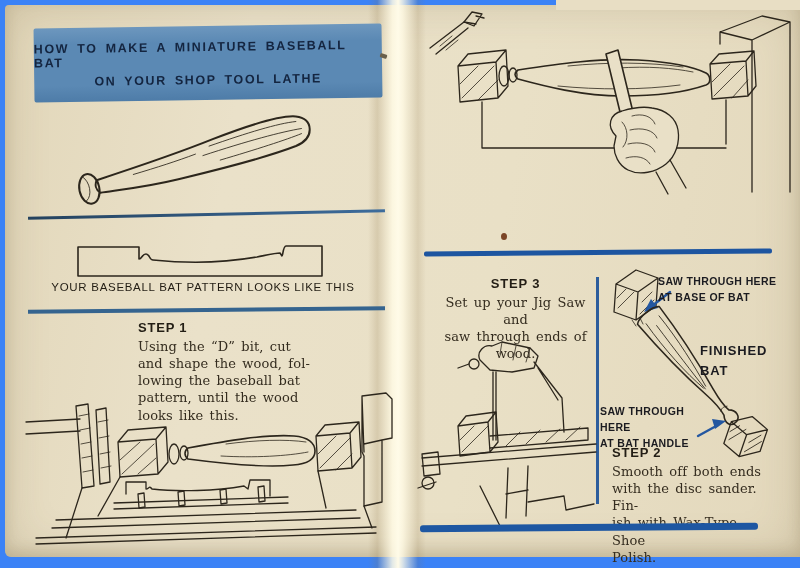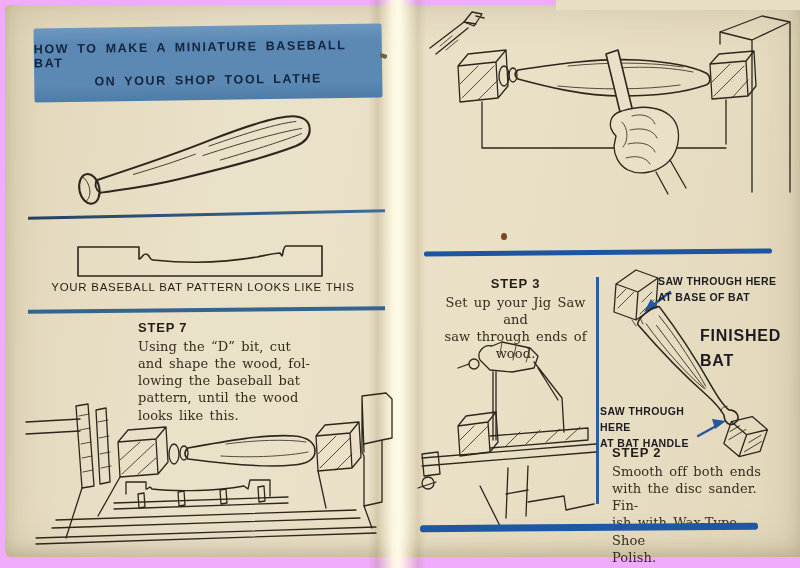--- a/index.html
+++ b/index.html
@@ -1,17 +1,17 @@
 <!DOCTYPE html>
 <html><head>
 <meta charset="utf-8">
 <style>
   html,body { margin:0; padding:0; background:#141009; }
   #scan { position:relative; width:800px; height:568px; overflow:hidden;
-          background:#f0abfc; font-family:"Liberation Sans",sans-serif; }
+          background:#3b82f6; font-family:"Liberation Sans",sans-serif; }
 
   .paper { position:absolute; left:5px; top:5px; width:795px; height:552px;
            background:linear-gradient(100deg,#e2d7ba 0%, #eae1c9 28%, #e9e0c6 60%, #e3d8bc 100%);
            border-radius:4px 0 0 6px;
            box-shadow: inset 0 0 46px rgba(110,88,48,.20), inset 0 -6px 14px rgba(95,75,40,.18); }
   .paper-top-right { position:absolute; left:556px; top:0; width:244px; height:10px; background:#e8dec4; }
   .gutter { position:absolute; left:368px; top:0; width:58px; height:568px;
             background:linear-gradient(90deg, rgba(140,115,70,0) 0%, rgba(140,115,70,.20) 16%,
               rgba(255,250,228,.85) 42%, #fffbe8 52%, rgba(255,250,228,.8) 60%,
               rgba(140,115,70,.16) 86%, rgba(140,115,70,0) 100%); }
@@ -32,21 +32,21 @@
   .pattern-caption { position:absolute; left:38px; top:281px; width:330px; text-align:center;
     font-weight:normal; font-size:11.5px; letter-spacing:0.7px; color:#221d14; }
 
   .step { position:absolute; }
   .step-title { font-weight:bold; font-size:13px; letter-spacing:0.8px; color:#231e15; margin-bottom:3px; }
   .step-body { font-family:"DejaVu Serif",serif; font-size:13px; line-height:1.32;
                white-space:pre-line; color:#342c1f; letter-spacing:0.1px; word-spacing:2px; }
 
   .caps-label { position:absolute; font-weight:bold; font-size:10.5px; line-height:1.5;
                 letter-spacing:0.4px; color:#1b1b20; white-space:pre-line; text-align:left; }
-  #label-finished { font-size:16px; line-height:1.55; letter-spacing:0.8px; }
+  #label-finished { font-size:13px; line-height:1.55; letter-spacing:0.8px;margin-top:17px; }
 
   .draw { position:absolute; }
   .draw svg { display:block; width:100%; height:100%; overflow:visible; }
   .draw path, .draw line, .draw ellipse, .draw polygon, .draw circle, .draw polyline {
     stroke:#2c261c; fill:none; stroke-width:1.3; stroke-linecap:round; stroke-linejoin:round; }
   .draw .bold { stroke-width:2; }
   .draw .mid  { stroke-width:1.6; }
   .draw .thin { stroke-width:0.8; }
   .draw .fill-paper { fill:#e9e0c7; }
   .draw .arrow-line { stroke:#2457a0; stroke-width:2.4; }
@@ -89,21 +89,21 @@
     <svg viewBox="0 0 250 42">
       <path class="mid" d="M3,40 L3,11 L64,11 L64,23 C67,23 67,18 71,18 C75,18 74,24 78,24 C108,27 148,27 182,21 C192,19 200,17 205,17 L207,20 C208,20 208,10 211,10 L247,10 L247,40 Z"></path>
     </svg>
   </div>
 
   <div class="pattern-caption">YOUR BASEBALL BAT PATTERN LOOKS LIKE THIS</div>
 
   <div class="rule" id="rule-l2"></div>
 
   <div class="step" style="left:138px; top:320px; width:178px;">
-    <div class="step-title">STEP 7</div>
+    <div class="step-title">STEP 1</div>
     <div class="step-body">Using the “D” bit, cut
 and shape the wood, fol-
 lowing the baseball bat
 pattern, until the wood
 looks like this.</div>
   </div>
 
   <div class="draw" style="left:26px; top:386px; width:366px; height:162px;">
     <svg viewBox="0 0 366 162">
       <path d="M0,36 L54,33 M0,48 L54,45"></path>

